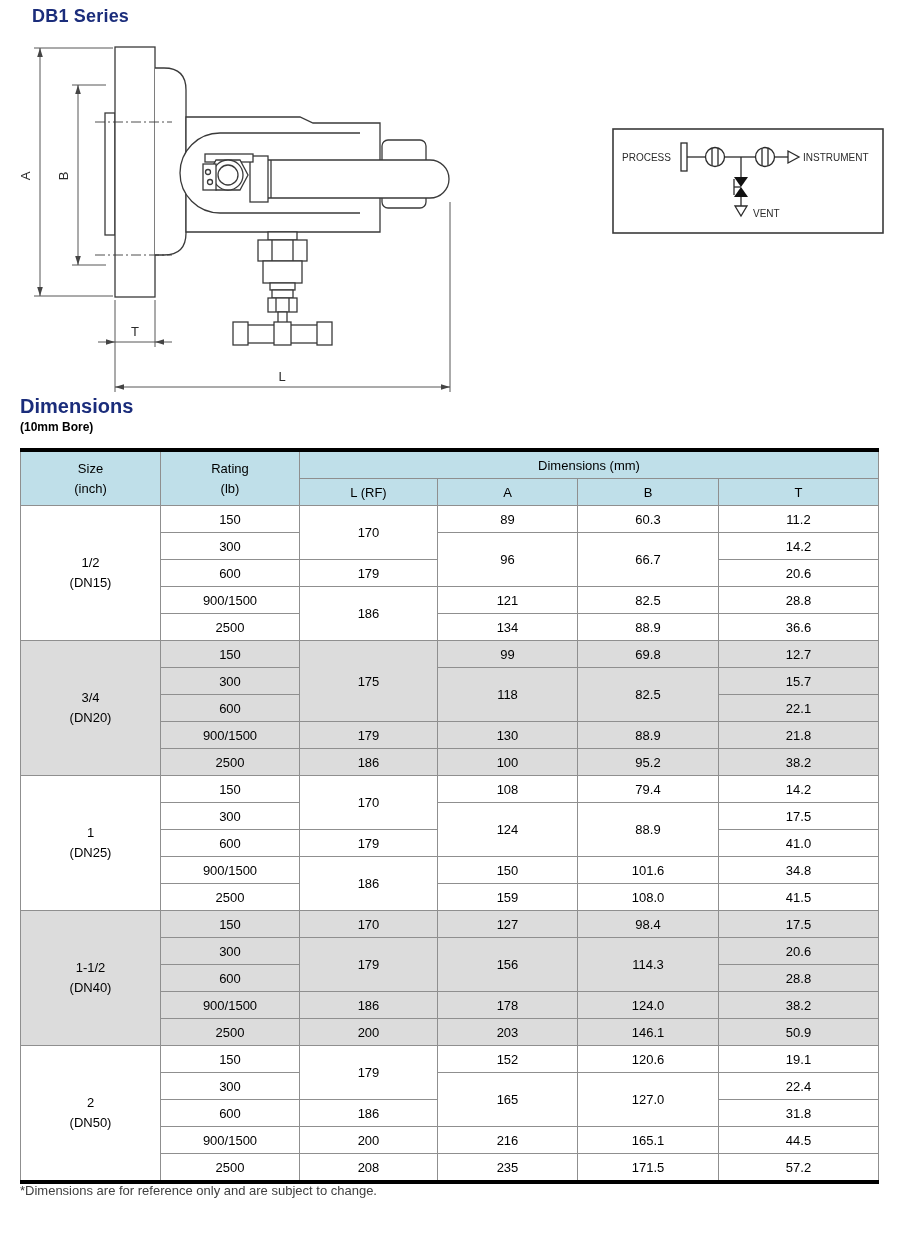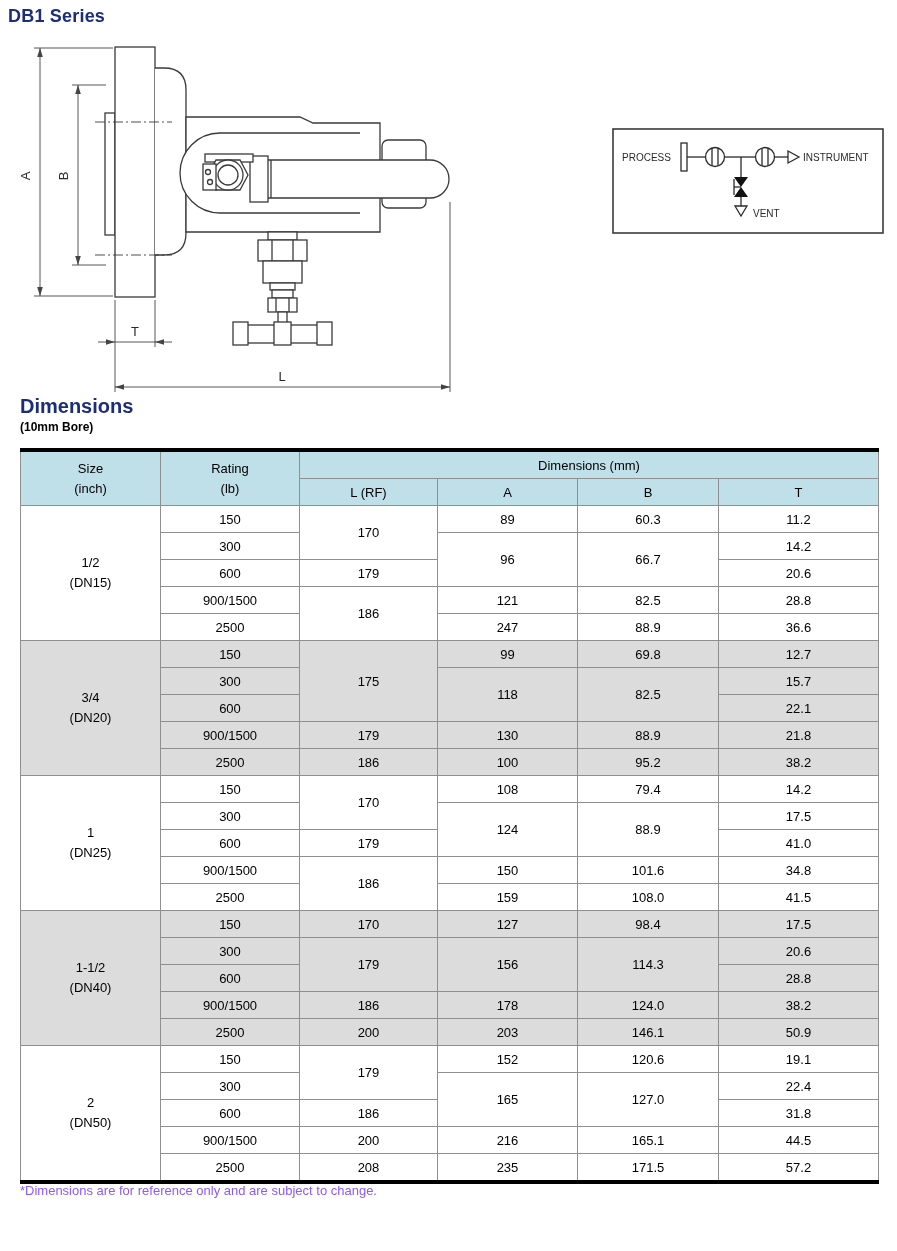--- a/index.html
+++ b/index.html
@@ -2,21 +2,21 @@
 <html><head>
 <meta charset="utf-8">
 <style>
   html,body { margin:0; padding:0; }
   body {
     width:897px; height:1251px; background:#ffffff; position:relative;
     font-family:"Liberation Sans", sans-serif; color:#000;
     overflow:hidden;
   }
   .page-title {
-    position:absolute; left:8px; top:6px;
+    position:absolute; left:32px; top:6px;
     font-size:18px; font-weight:bold; color:#1b2d7b; letter-spacing:0.2px;
   }
   .section-heading {
     position:absolute; left:20px; top:395px;
     font-size:20px; font-weight:bold; color:#1b2d7b;
   }
   .sub-heading {
     position:absolute; left:20px; top:420px;
     font-size:12px; font-weight:bold; color:#000;
   }
@@ -34,21 +34,21 @@
   table.dims th, table.dims td {
     border:1px solid #8f8f8f; text-align:center; vertical-align:middle;
     padding:0; height:26px; font-weight:normal; background:#fff;
   }
   table.dims thead th {
     background:#bfdfe9; font-weight:normal; height:26px;
   }
   table.dims tr.shaded td { background:#dcdcdc; }
   .two-line div { line-height:20px; }
   .footnote {
-    position:absolute; left:20px; top:1183px; font-size:13px; color:#8b5cf6;
+    position:absolute; left:20px; top:1183px; font-size:13px; color:#404040;
   }
 </style>
 </head>
 <body>
 
 <div class="page-title">DB1 Series</div>
 
 <div class="drawing-wrap">
 <svg width="470" height="360" viewBox="0 0 470 360">
   <g stroke="#3a3a3a" stroke-width="1.3" fill="none">
@@ -221,21 +221,21 @@
       </tr>
       <tr>
         <td>900/1500</td>
         <td rowspan="2">186</td>
         <td>121</td>
         <td>82.5</td>
         <td>28.8</td>
       </tr>
       <tr>
         <td>2500</td>
-        <td>247</td>
+        <td>134</td>
         <td>88.9</td>
         <td>36.6</td>
       </tr>
       <tr class="shaded">
         <td rowspan="5" class="two-line">
           <div>3/4</div>
           <div>(DN20)</div>
         </td>
         <td>150</td>
         <td rowspan="3">175</td>

